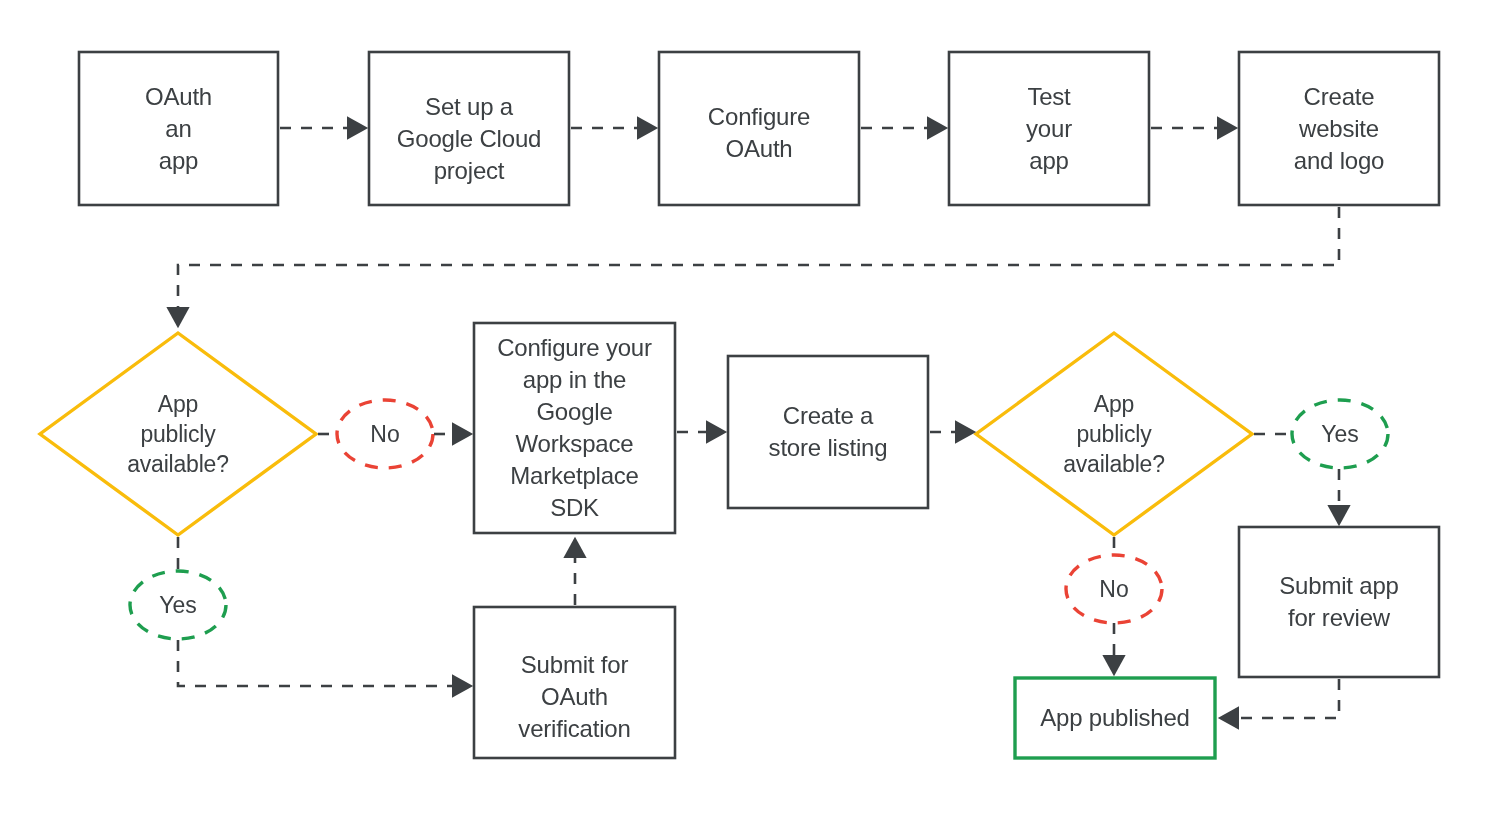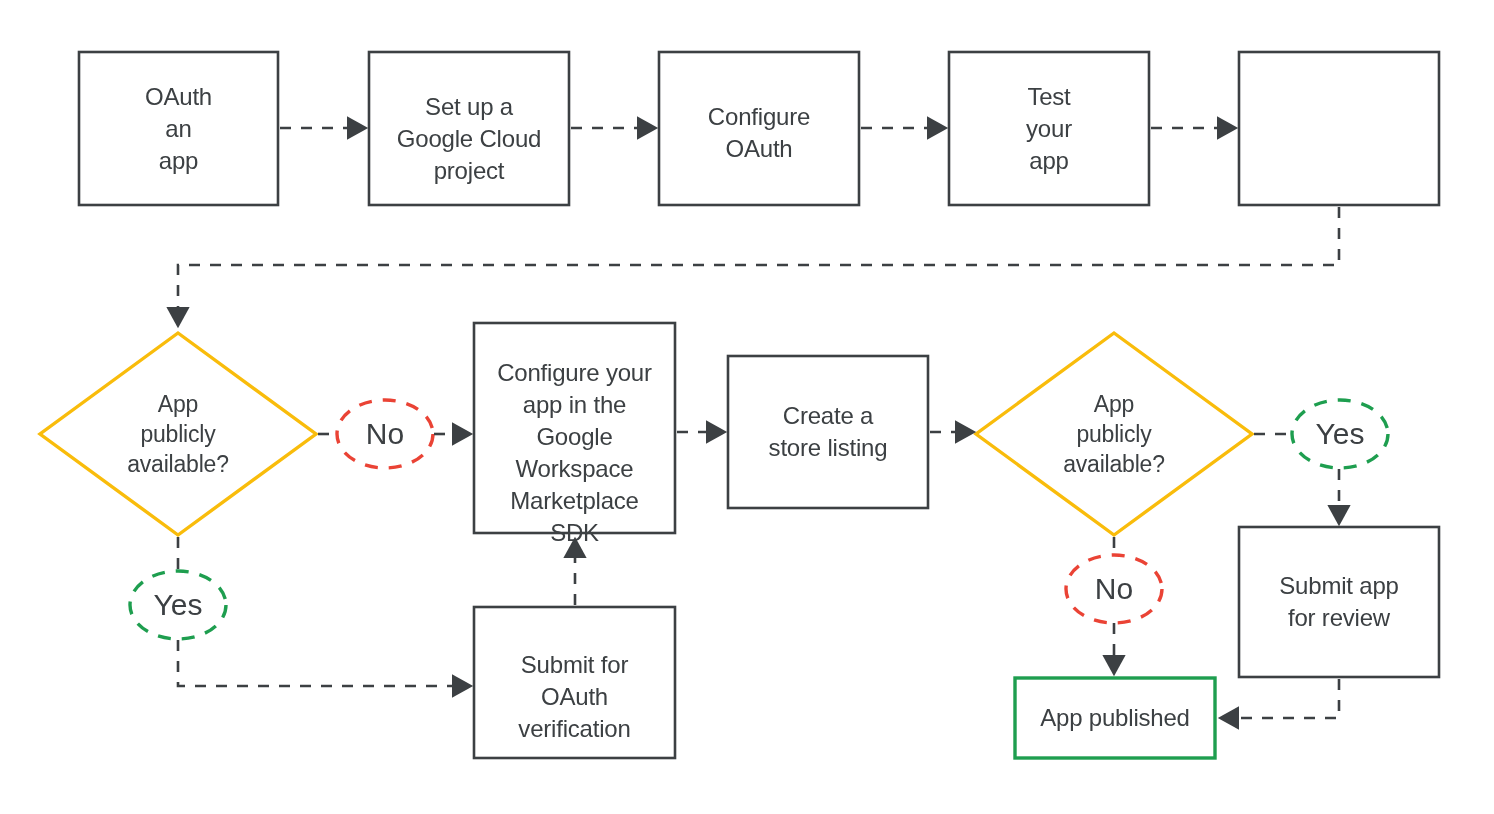--- a/index.html
+++ b/index.html
@@ -40,21 +40,21 @@
     letter-spacing: -0.2px;
   }
   .edge-label {
     position: absolute;
     display: flex;
     align-items: center;
     justify-content: center;
     text-align: center;
     color: #3c4043;
     font-family: "Liberation Sans", sans-serif;
-    font-size: 30px;
+    font-size: 23px;
     line-height: 28px;
     pointer-events: none;
   }
   .small-label {
     font-size: 23px;
     line-height: 30px;
   }
 </style>
 </head>
 <body>
@@ -118,26 +118,29 @@
 Google Cloud
 project</div>
 
   <div class="node-label" style="left:659px; top:52px; width:200px; height:162px;">Configure
 OAuth</div>
 
   <div class="node-label" style="left:949px; top:52px; width:200px; height:153px;">Test
 your
 app</div>
 
+  <div class="node-label" style="left:1239px; top:52px; width:200px; height:153px;">Create
+website
+and logo</div>
 
   <div class="node-label small-label" style="left:78px; top:384px; width:200px; height:100px;">App
 publicly
 available?</div>
 
-  <div class="node-label" style="left:474px; top:323px; width:201px; height:210px;margin-top:25px;">Configure your
+  <div class="node-label" style="left:474px; top:323px; width:201px; height:210px;">Configure your
 app in the
 Google
 Workspace
 Marketplace
 SDK</div>
 
   <div class="node-label" style="left:728px; top:356px; width:200px; height:152px;border-radius:28px;">Create a
 store listing</div>
 
   <div class="node-label small-label" style="left:1014px; top:384px; width:200px; height:100px;">App

